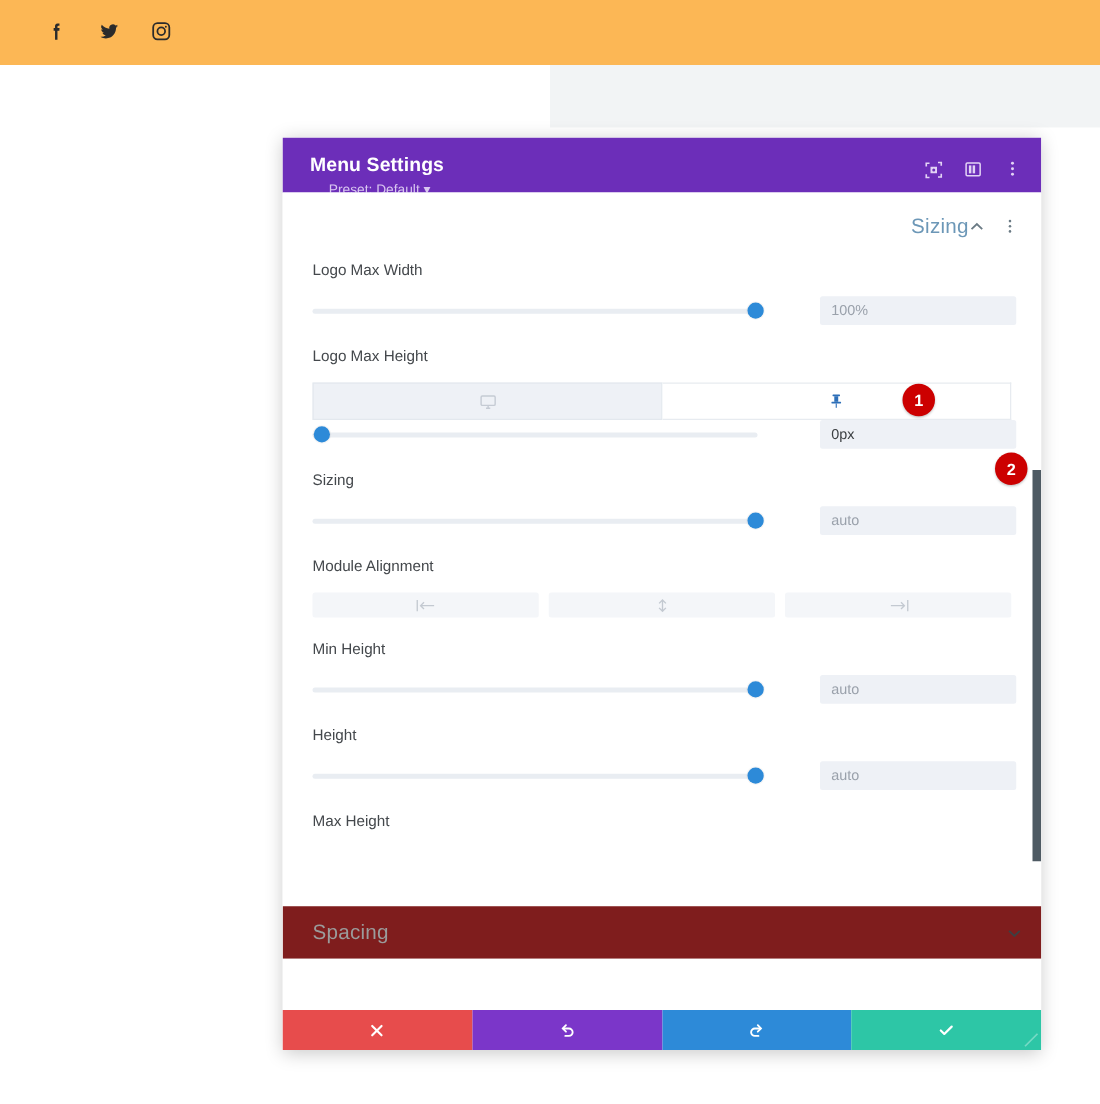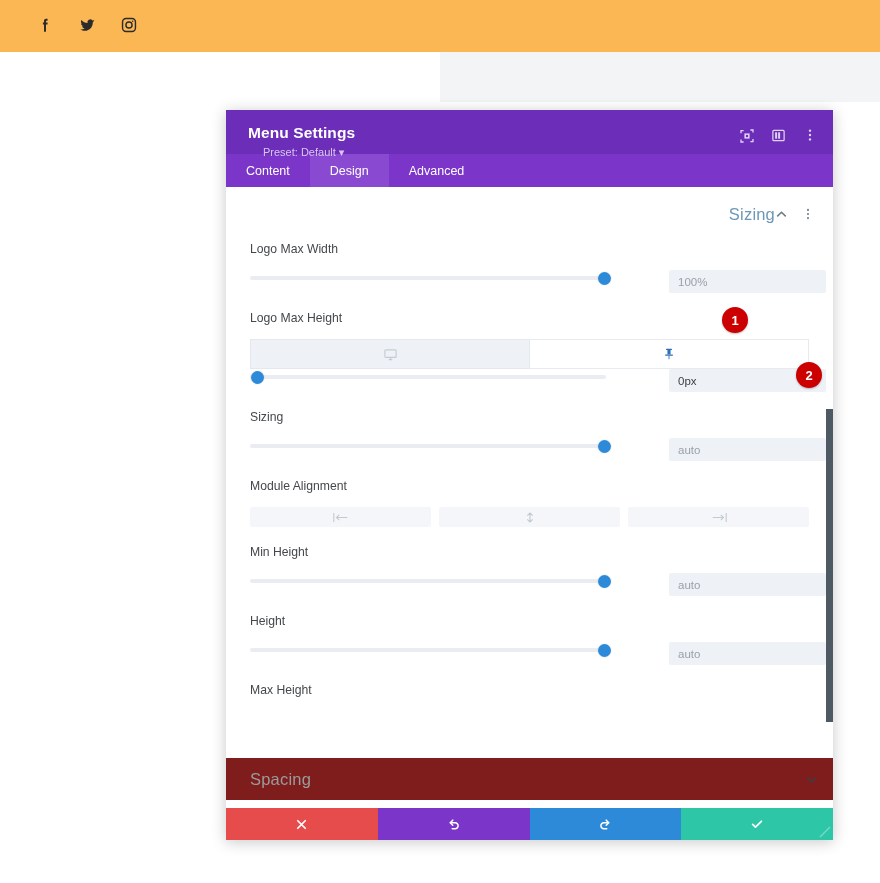--- a/index.html
+++ b/index.html
@@ -75,21 +75,21 @@
   .section-title.muted { color:#9b9b9b; }
   .section-tools { display:flex; align-items:center; gap:14px; }
   .stool { width:13px; height:13px; color:#6b7b85; display:block; cursor:pointer; }
   .stool svg { display:block; }
 
   
   .field { padding:0 24px; margin-top:18px; }
   .field-label {
     font-size:12.2px; color:#44484c; margin-bottom:14px; line-height:14px;
   }
-  .control-row { display:flex; gap:17px; }
+  .control-row { display:flex; align-items:center; gap:4px; }
   .slider {
     position:relative; height:16px; flex:0 0 356px; display:flex; align-items:center;
   }
   .slider .track {
     position:absolute; left:0; right:0; height:4px; border-radius:2px; background:#e9edf2;
   }
   .slider .knob {
     position:absolute; width:13px; height:13px; border-radius:50%;
     background:#2d8ad8; box-shadow:0 0 0 1px rgba(0,0,0,.04);
   }
@@ -215,25 +215,20 @@
         <span class="hi">
           <svg viewBox="0 0 16 16" fill="currentColor" width="14" height="14">
             <circle cx="8" cy="3" r="1.35"></circle>
               <circle cx="8" cy="8" r="1.35"></circle>
               <circle cx="8" cy="13" r="1.35"></circle>
           </svg>
         </span>
       </div>
     </div>
 
-    <div class="tabs">
-      <div class="tab">Content</div>
-      <div class="tab active">Design</div>
-      <div class="tab">Advanced</div>
-    </div>
 
     <div class="panel">
 
       <div class="section-head">
         <div class="section-title">Sizing</div>
         <div class="section-tools">
           <span class="stool">
             <svg viewBox="0 0 14 14" fill="none" stroke="currentColor" stroke-width="1.6" width="13" height="13">
                 <path d="M2.4 9L7 4.6 11.6 9"></path>
               </svg>

